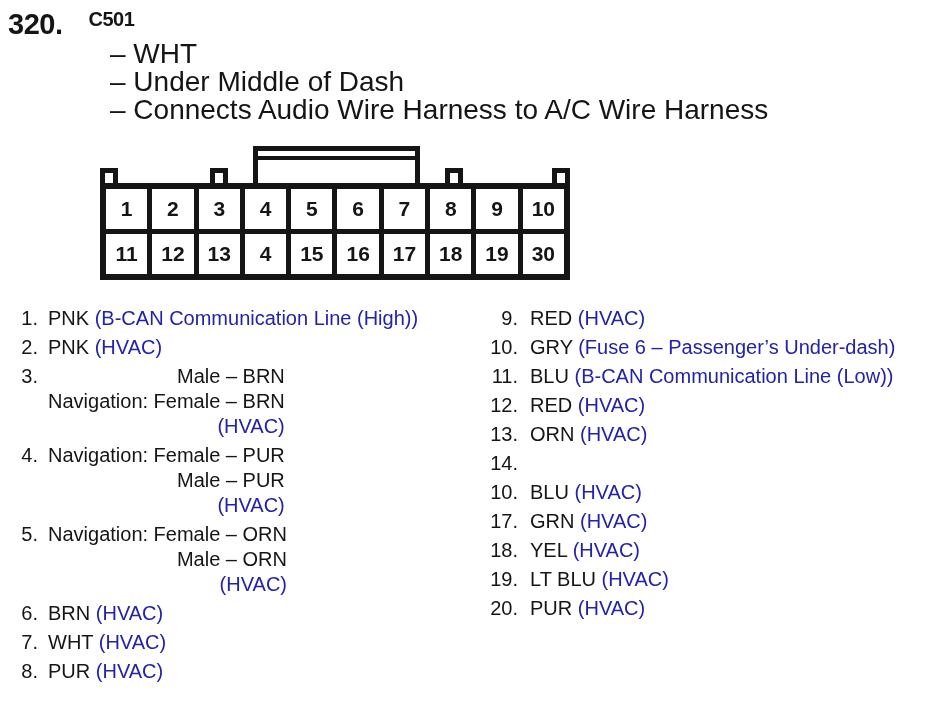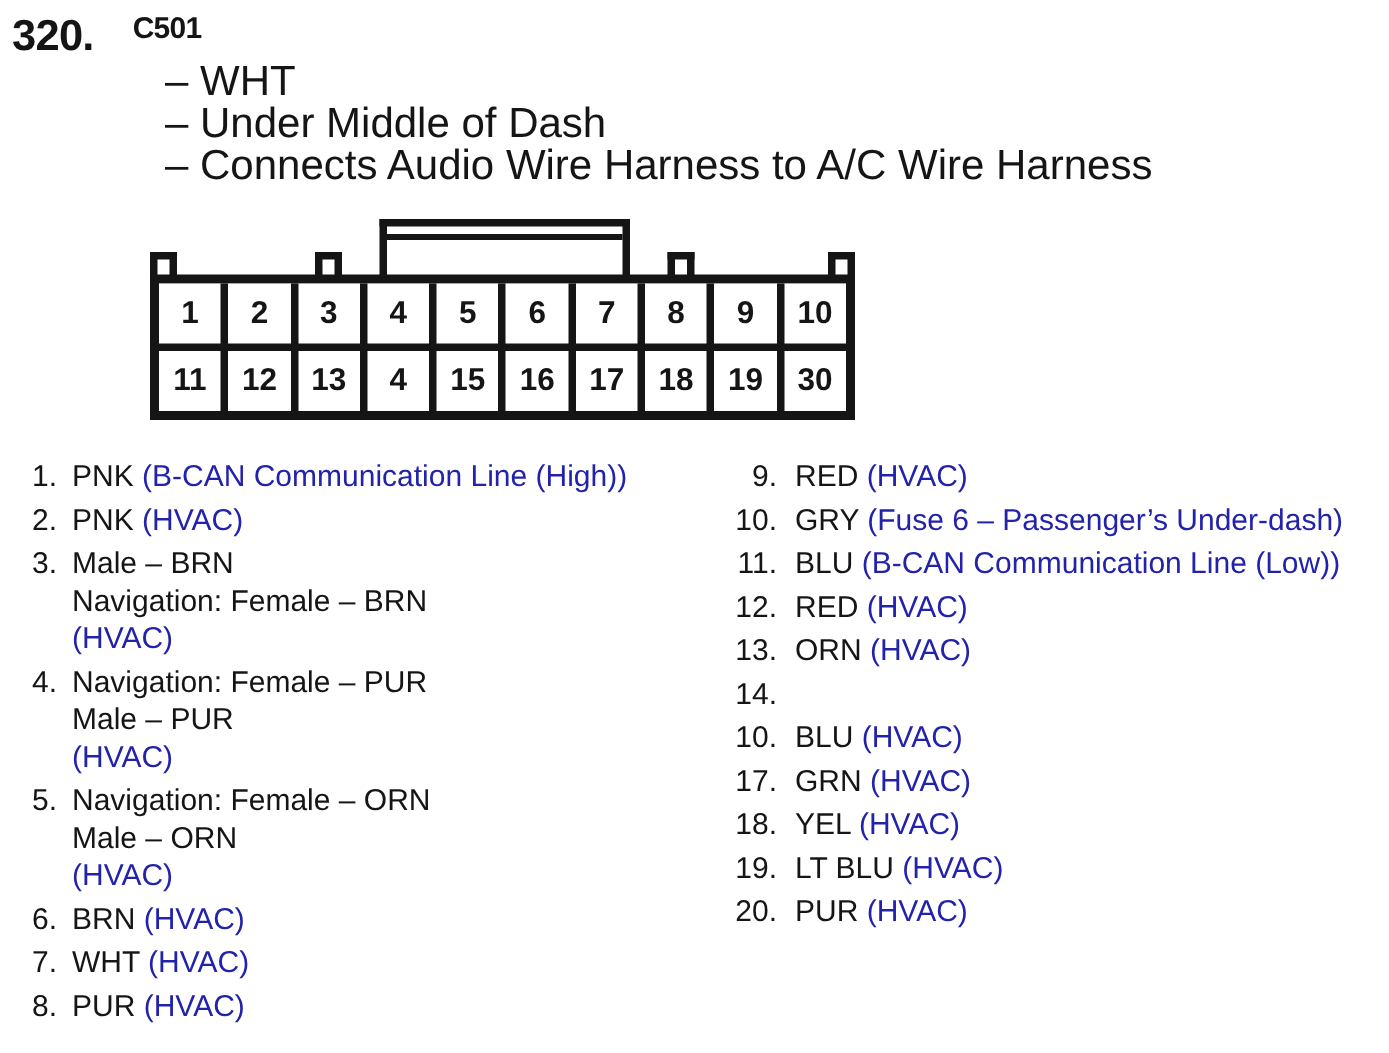--- a/index.html
+++ b/index.html
@@ -42,21 +42,21 @@
     font-size: 21px; font-weight: bold;
   }
   
   .pin-list { position: absolute; top: 306px; font-size: 20px; }
   .pin-list-left { left: 20px; width: 460px; }
   .pin-list-right { left: 488px; width: 434px; }
   .entry { display: flex; margin-bottom: 4px; }
   .entry .num { text-align: right; flex: none; }
   .pin-list-left .num { width: 18px; margin-right: 10px; }
   .pin-list-right .num { width: 30px; margin-right: 12px; }
-  .line { line-height: 25px; white-space: nowrap; }
+  .line { line-height: 25px; white-space: nowrap; text-align: right; }
   .num { line-height: 25px; }
   .black { color: #151515; }
   .blue { color: var(--blue, #2222aa); }
 </style>
 </head>
 <body>
 
 <div class="title-row">
   <span class="title-num">320.</span>
   <span class="title-code">C501</span>

